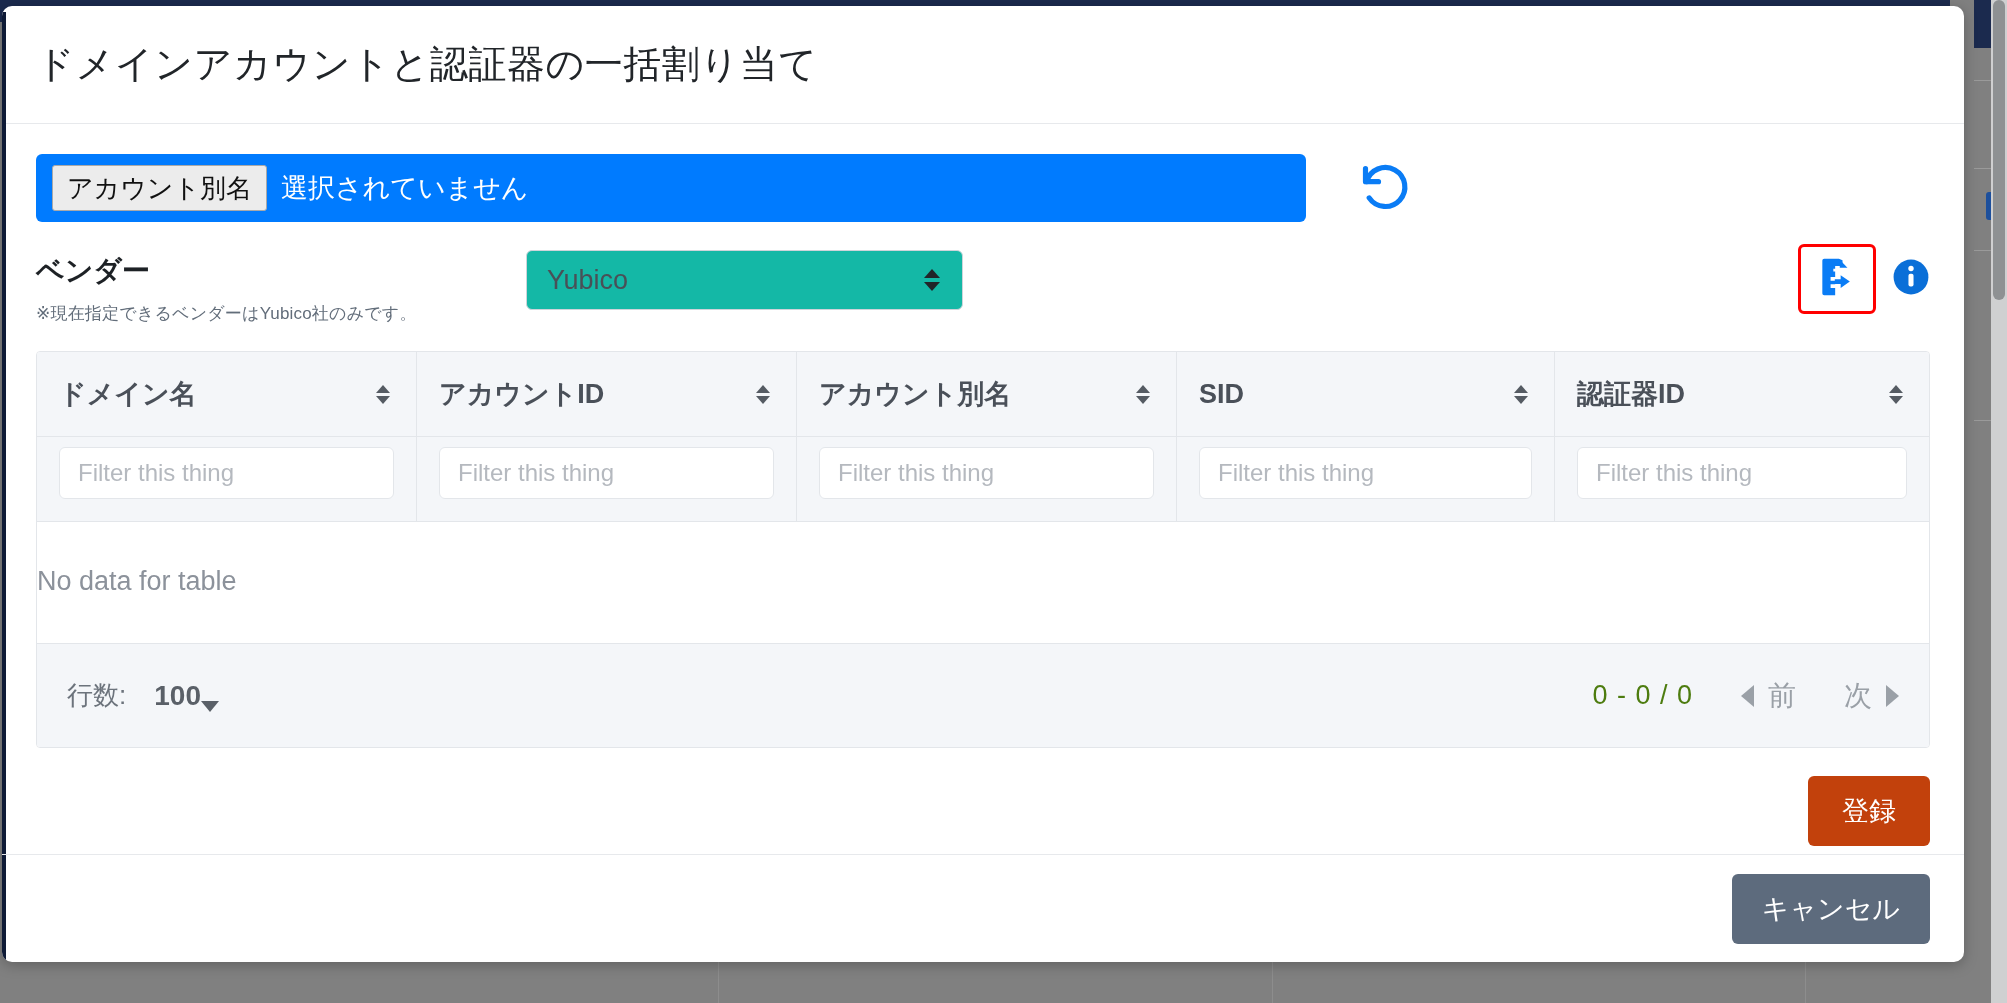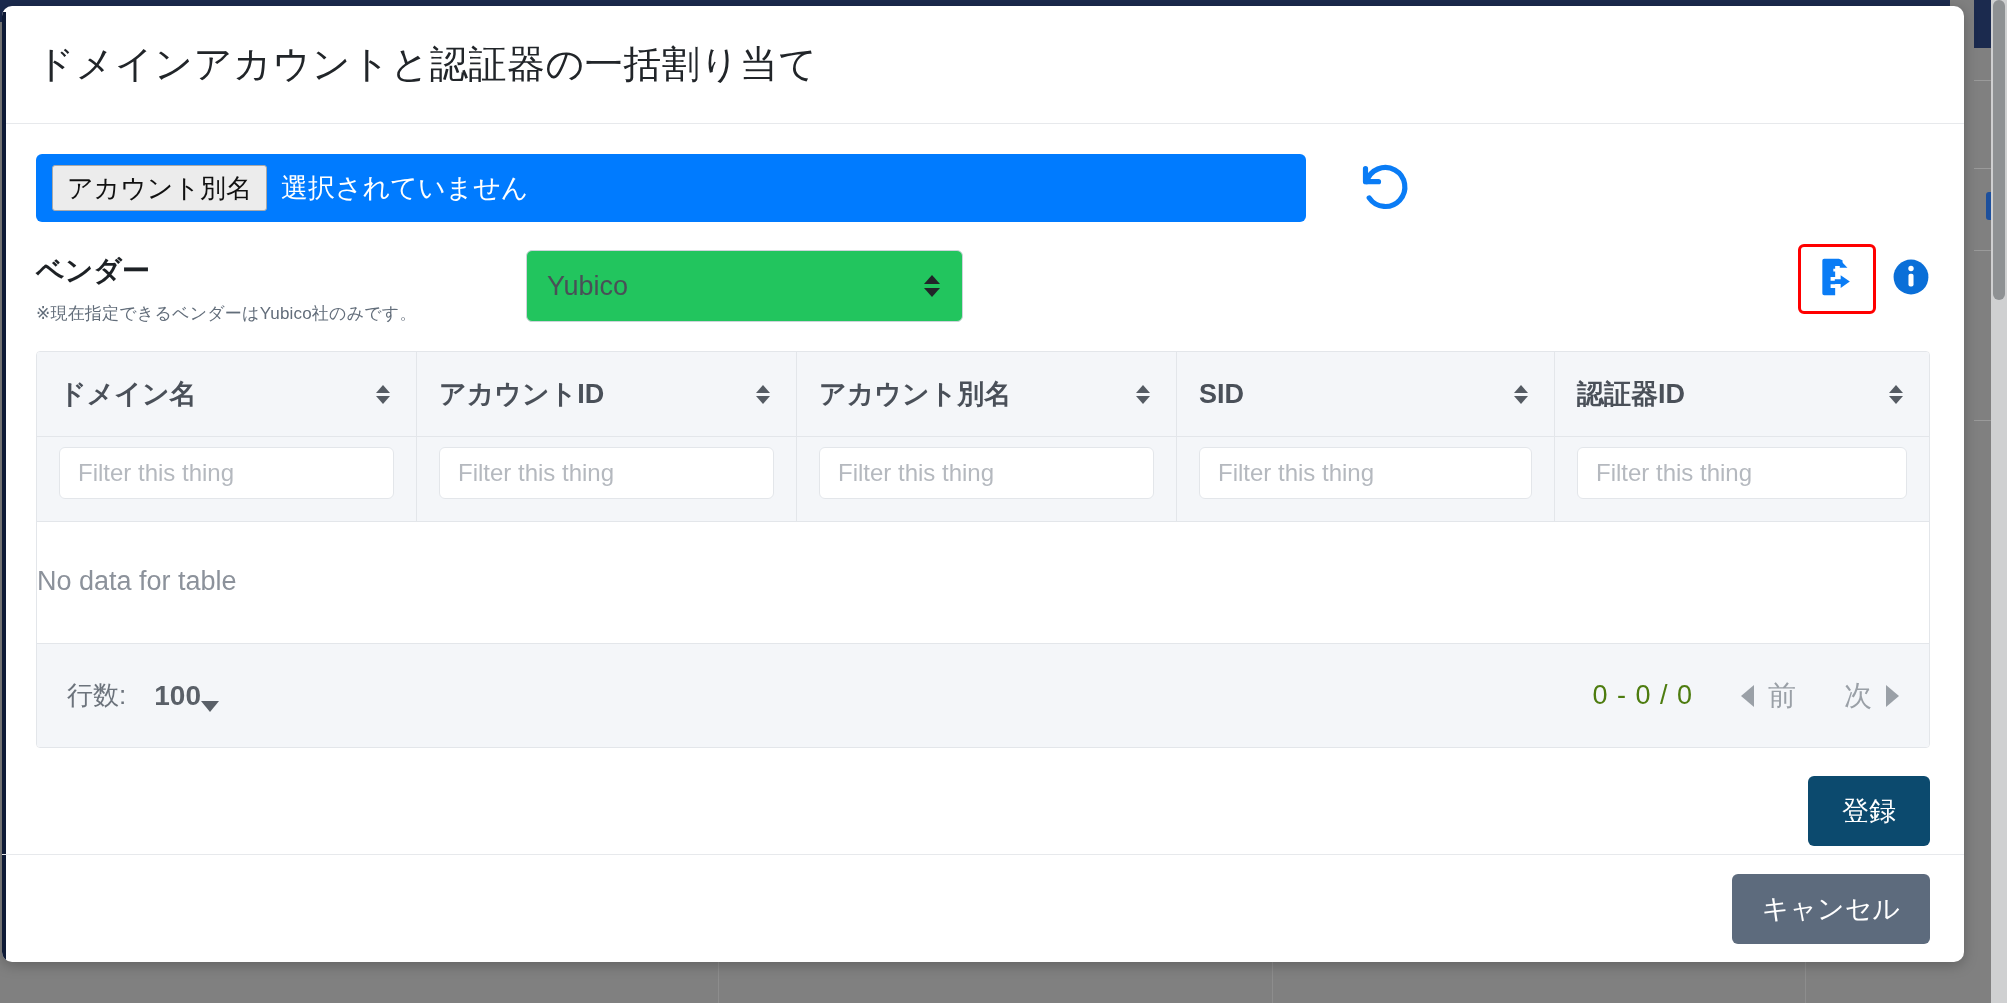--- a/index.html
+++ b/index.html
@@ -88,23 +88,23 @@
 
   
   .vendor-row {
     display: flex; align-items: flex-start; margin-top: 26px; position: relative;
   }
   .vendor-label-wrap { width: 490px; padding-top: 4px; }
   .vendor-label { font-size: 28px; font-weight: 700; color: #1d2125; }
   .vendor-note { font-size: 17px; color: #626d7a; margin-top: 12px; letter-spacing: .2px; }
 
   .vendor-select {
-    width: 437px; height: 72px; margin-top: 2px;
+    width: 437px; height: 60px; margin-top: 2px;
     border: 1px solid #ced4da; border-radius: 6px;
-    background: #22c55e; display: flex; align-items: center;
+    background: #14b8a6; display: flex; align-items: center;
     padding: 0 20px; position: relative; cursor: pointer;
   }
   .vendor-select-value { font-size: 27px; color: #495057; }
   .vendor-caret {
     position: absolute; right: 22px; top: 50%; transform: translateY(-50%);
     display: flex; flex-direction: column; gap: 4px; align-items: center;
   }
   .vendor-caret i {
     width: 0; height: 0; border-left: 8px solid transparent; border-right: 8px solid transparent;
   }
@@ -173,21 +173,21 @@
 
   .pager { display: flex; align-items: center; gap: 48px; }
   .pager-count { font-size: 27px; color: #4d7c0f; letter-spacing: 1px; }
   .pager-btn { display: flex; align-items: center; gap: 14px; font-size: 28px; color: #9aa0a7; cursor: pointer; }
   .pager-btn .arr-l { width:0;height:0;border-top:11px solid transparent;border-bottom:11px solid transparent;border-right:13px solid #9aa0a7; }
   .pager-btn .arr-r { width:0;height:0;border-top:11px solid transparent;border-bottom:11px solid transparent;border-left:13px solid #9aa0a7; }
 
   
   .submit-row { display: flex; justify-content: flex-end; margin-top: 28px; }
   .btn-submit {
-    background: #0c4a6e; color: #fff; border: none; border-radius: 6px;
+    background: #c2410c; color: #fff; border: none; border-radius: 6px;
     font-size: 27px; padding: 17px 34px; cursor: pointer;
     font-family: "Liberation Sans", sans-serif;
   }
 
   .modal-footer {
     position: absolute; left: 0; right: 0; bottom: 0; height: 108px;
     border-top: 1px solid #e7e9ec;
     display: flex; align-items: center; justify-content: flex-end;
     padding: 0 34px;
   }

